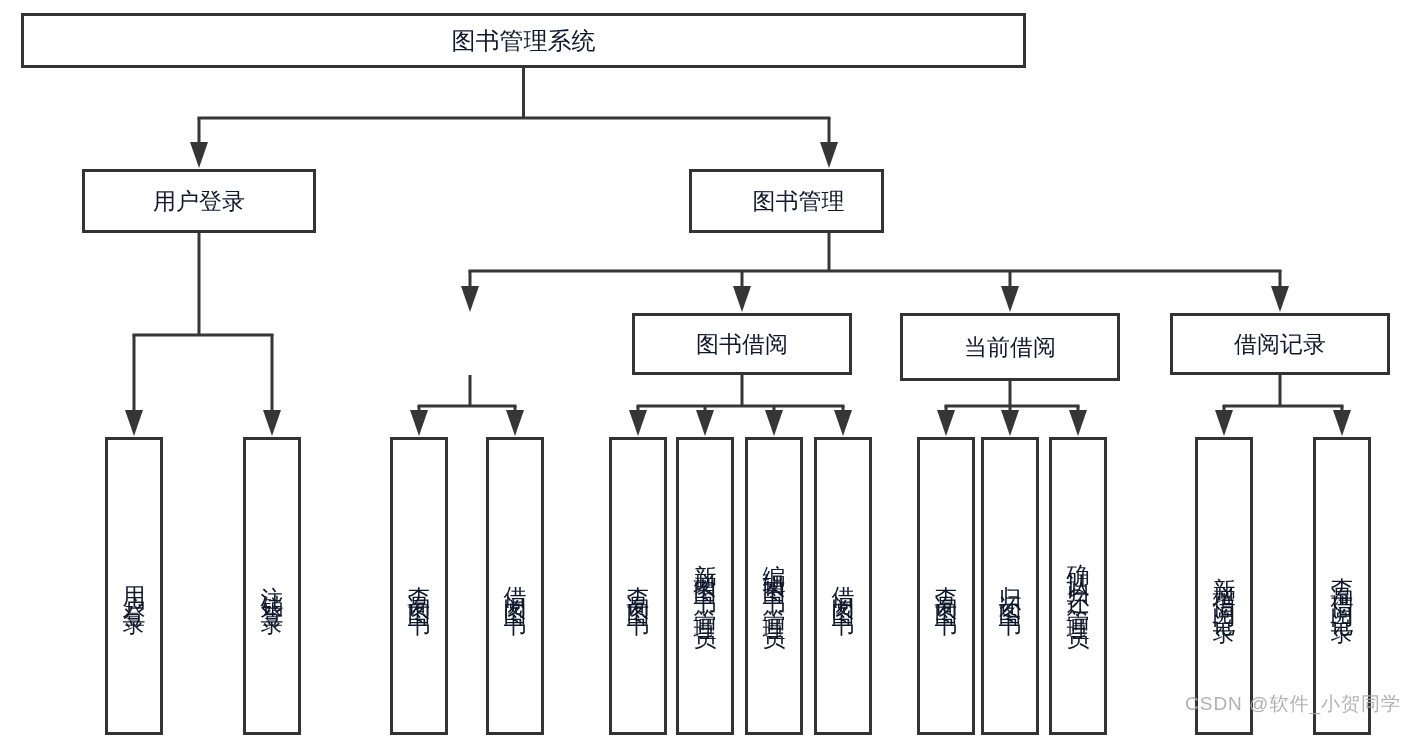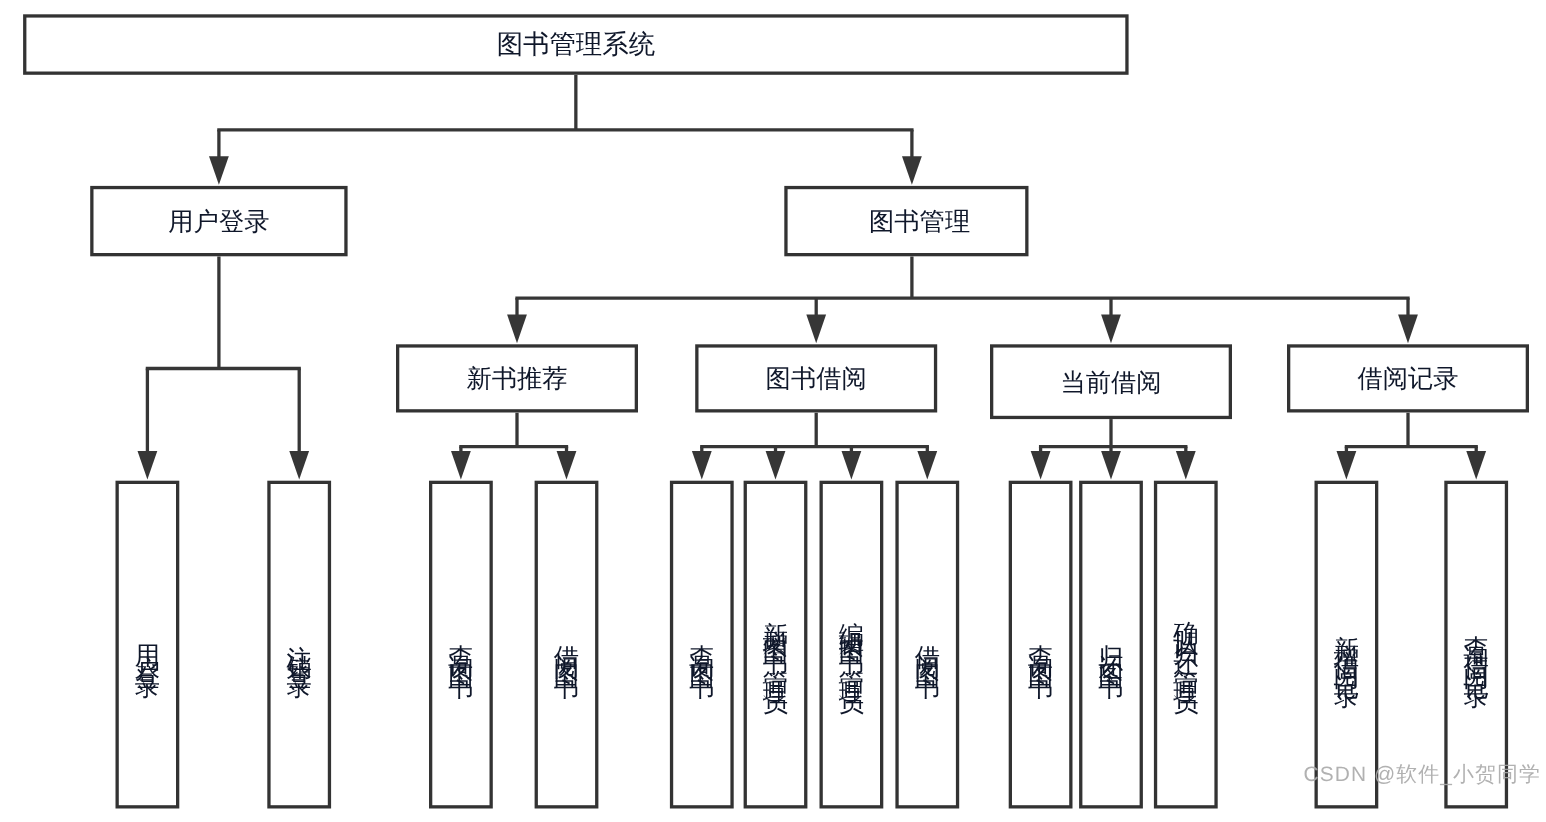--- a/index.html
+++ b/index.html
@@ -30,21 +30,21 @@
   .v{
     writing-mode:vertical-rl;
     text-orientation:mixed;
     letter-spacing:9px;
     font-size:23px;
   }
   
   #n-root{left:21px;top:13px;width:1005px;height:55px;font-size:24px;}
   
   #n-user-login{left:82px;top:169px;width:234px;height:64px;}
-  #n-book-mgmt{left:713px;top:169px;width:222px;height:64px;padding-left:24px;}
+  #n-book-mgmt{left:689px;top:169px;width:195px;height:64px;padding-left:24px;}
   
   #n-new-book-rec{left:360px;top:313px;width:220px;height:62px;}
   #n-book-borrow{left:632px;top:313px;width:220px;height:62px;}
   #n-current-borrow{left:900px;top:313px;width:220px;height:68px;}
   #n-borrow-records{left:1170px;top:313px;width:220px;height:62px;}
   
   .leaf{top:437px;width:58px;height:298px;}
   #n-leaf-login{left:105px;}
   #n-leaf-logout{left:243px;}
   #n-leaf-query-book-1{left:390px;}
@@ -147,21 +147,20 @@
       <line x1="1342" y1="406" x2="1342" y2="415"></line>
       <polygon points="1333,410 1351,410 1342,436"></polygon>
     </g>
   </svg>
 
   <div class="box" id="n-root">图书管理系统</div>
 
   <div class="box" id="n-user-login">用户登录</div>
   <div class="box" id="n-book-mgmt">图书管理</div>
 
-  <div class="box" id="n-new-book-rec">新书推荐</div>
   <div class="box" id="n-book-borrow">图书借阅</div>
   <div class="box" id="n-current-borrow">当前借阅</div>
   <div class="box" id="n-borrow-records">借阅记录</div>
 
   <div class="box v leaf" id="n-leaf-login">用户登录</div>
   <div class="box v leaf" id="n-leaf-logout">注销登录</div>
 
   <div class="box v leaf" id="n-leaf-query-book-1">查询图书</div>
   <div class="box v leaf" id="n-leaf-borrow-book-1">借阅图书</div>
 

